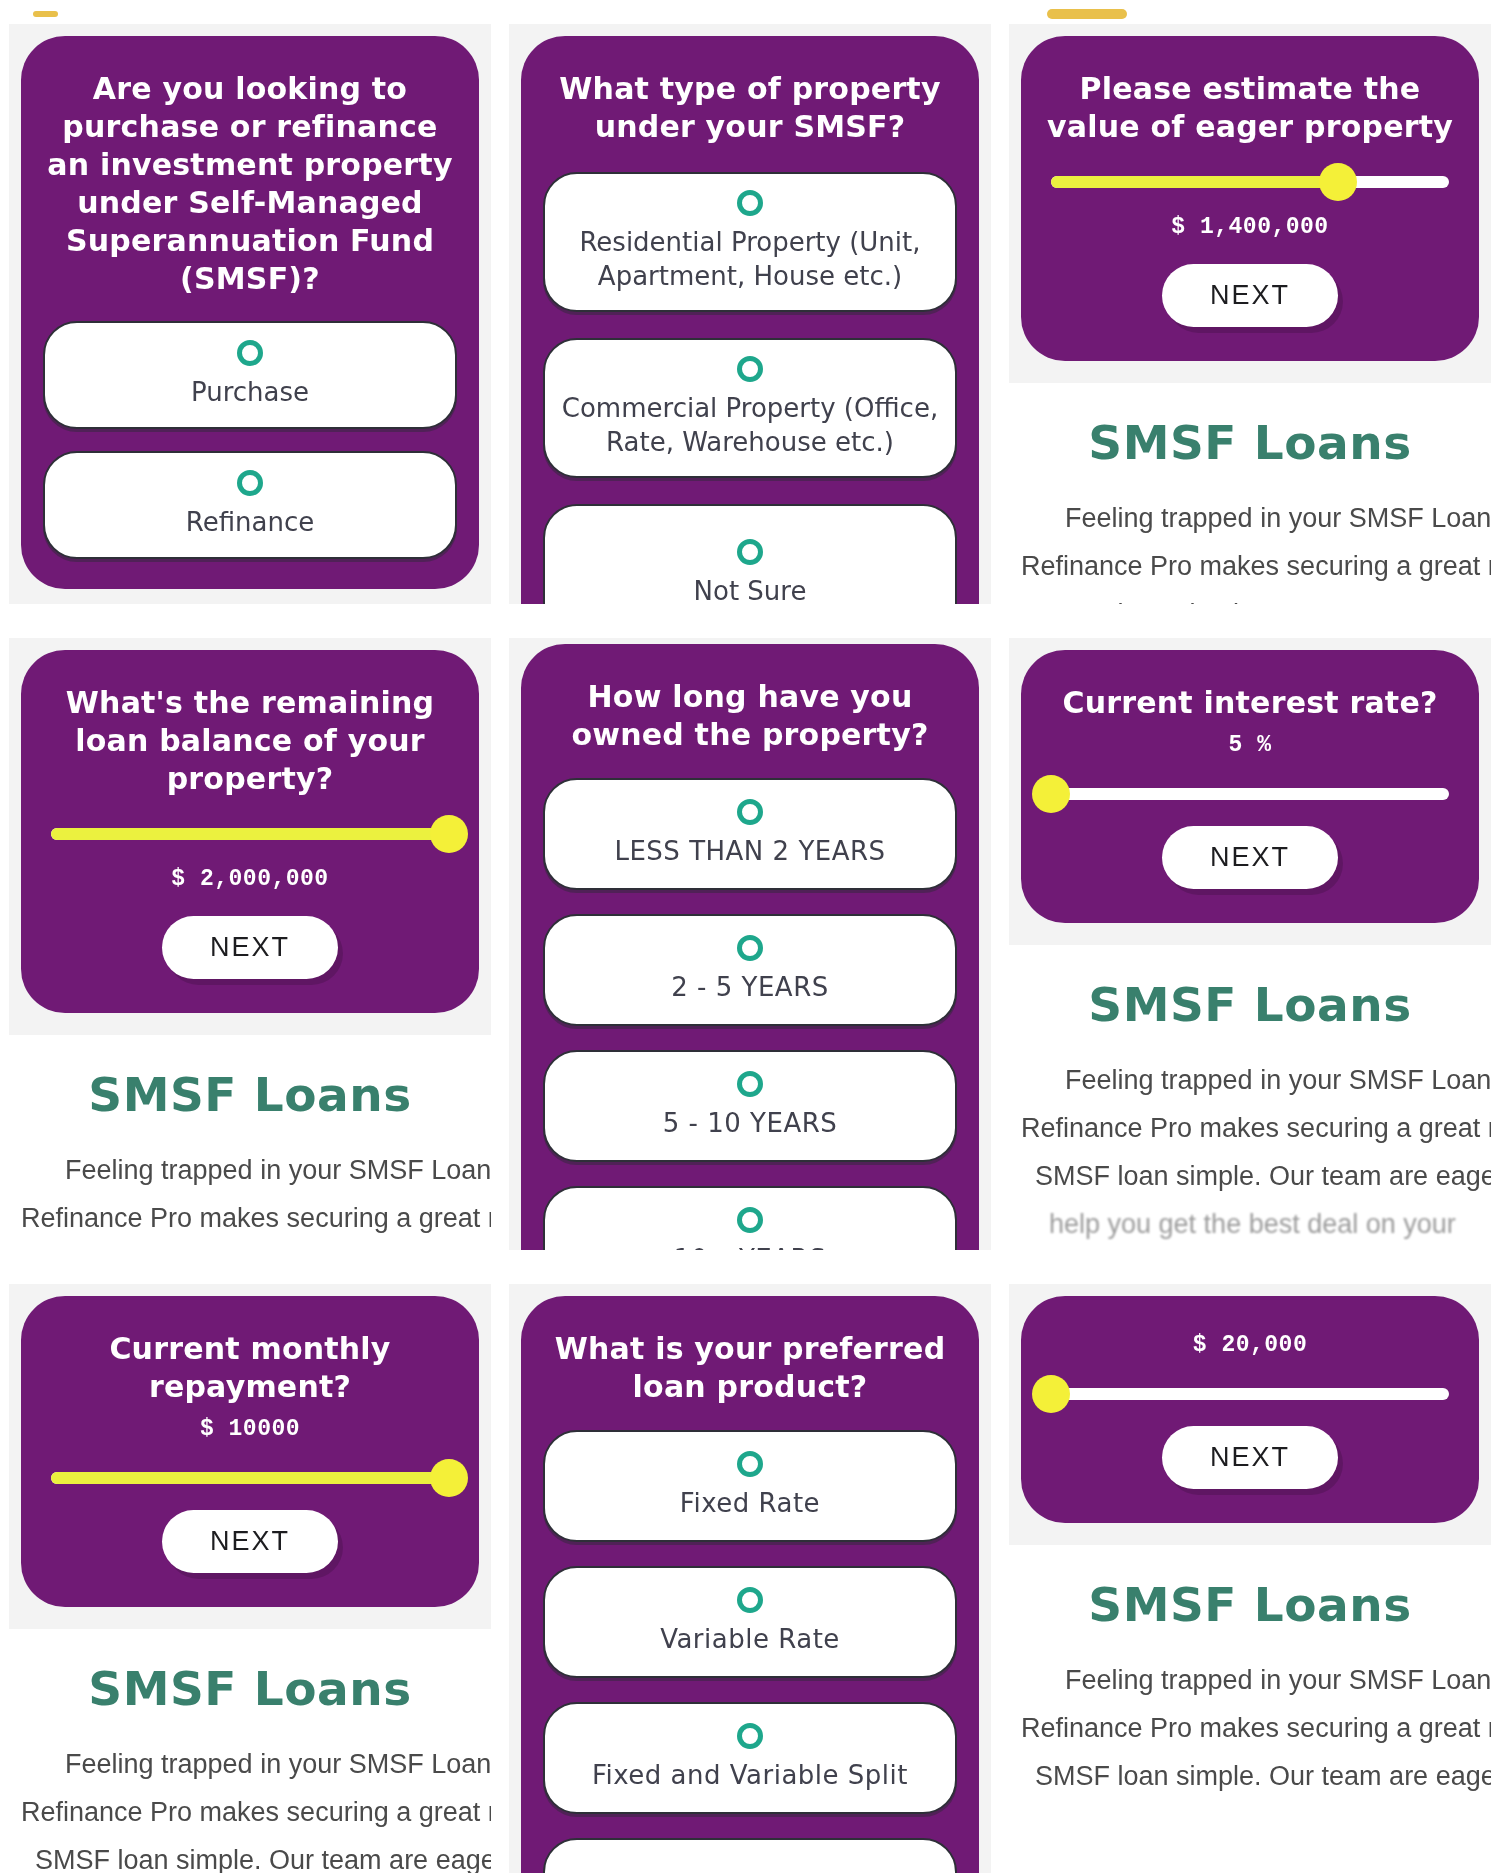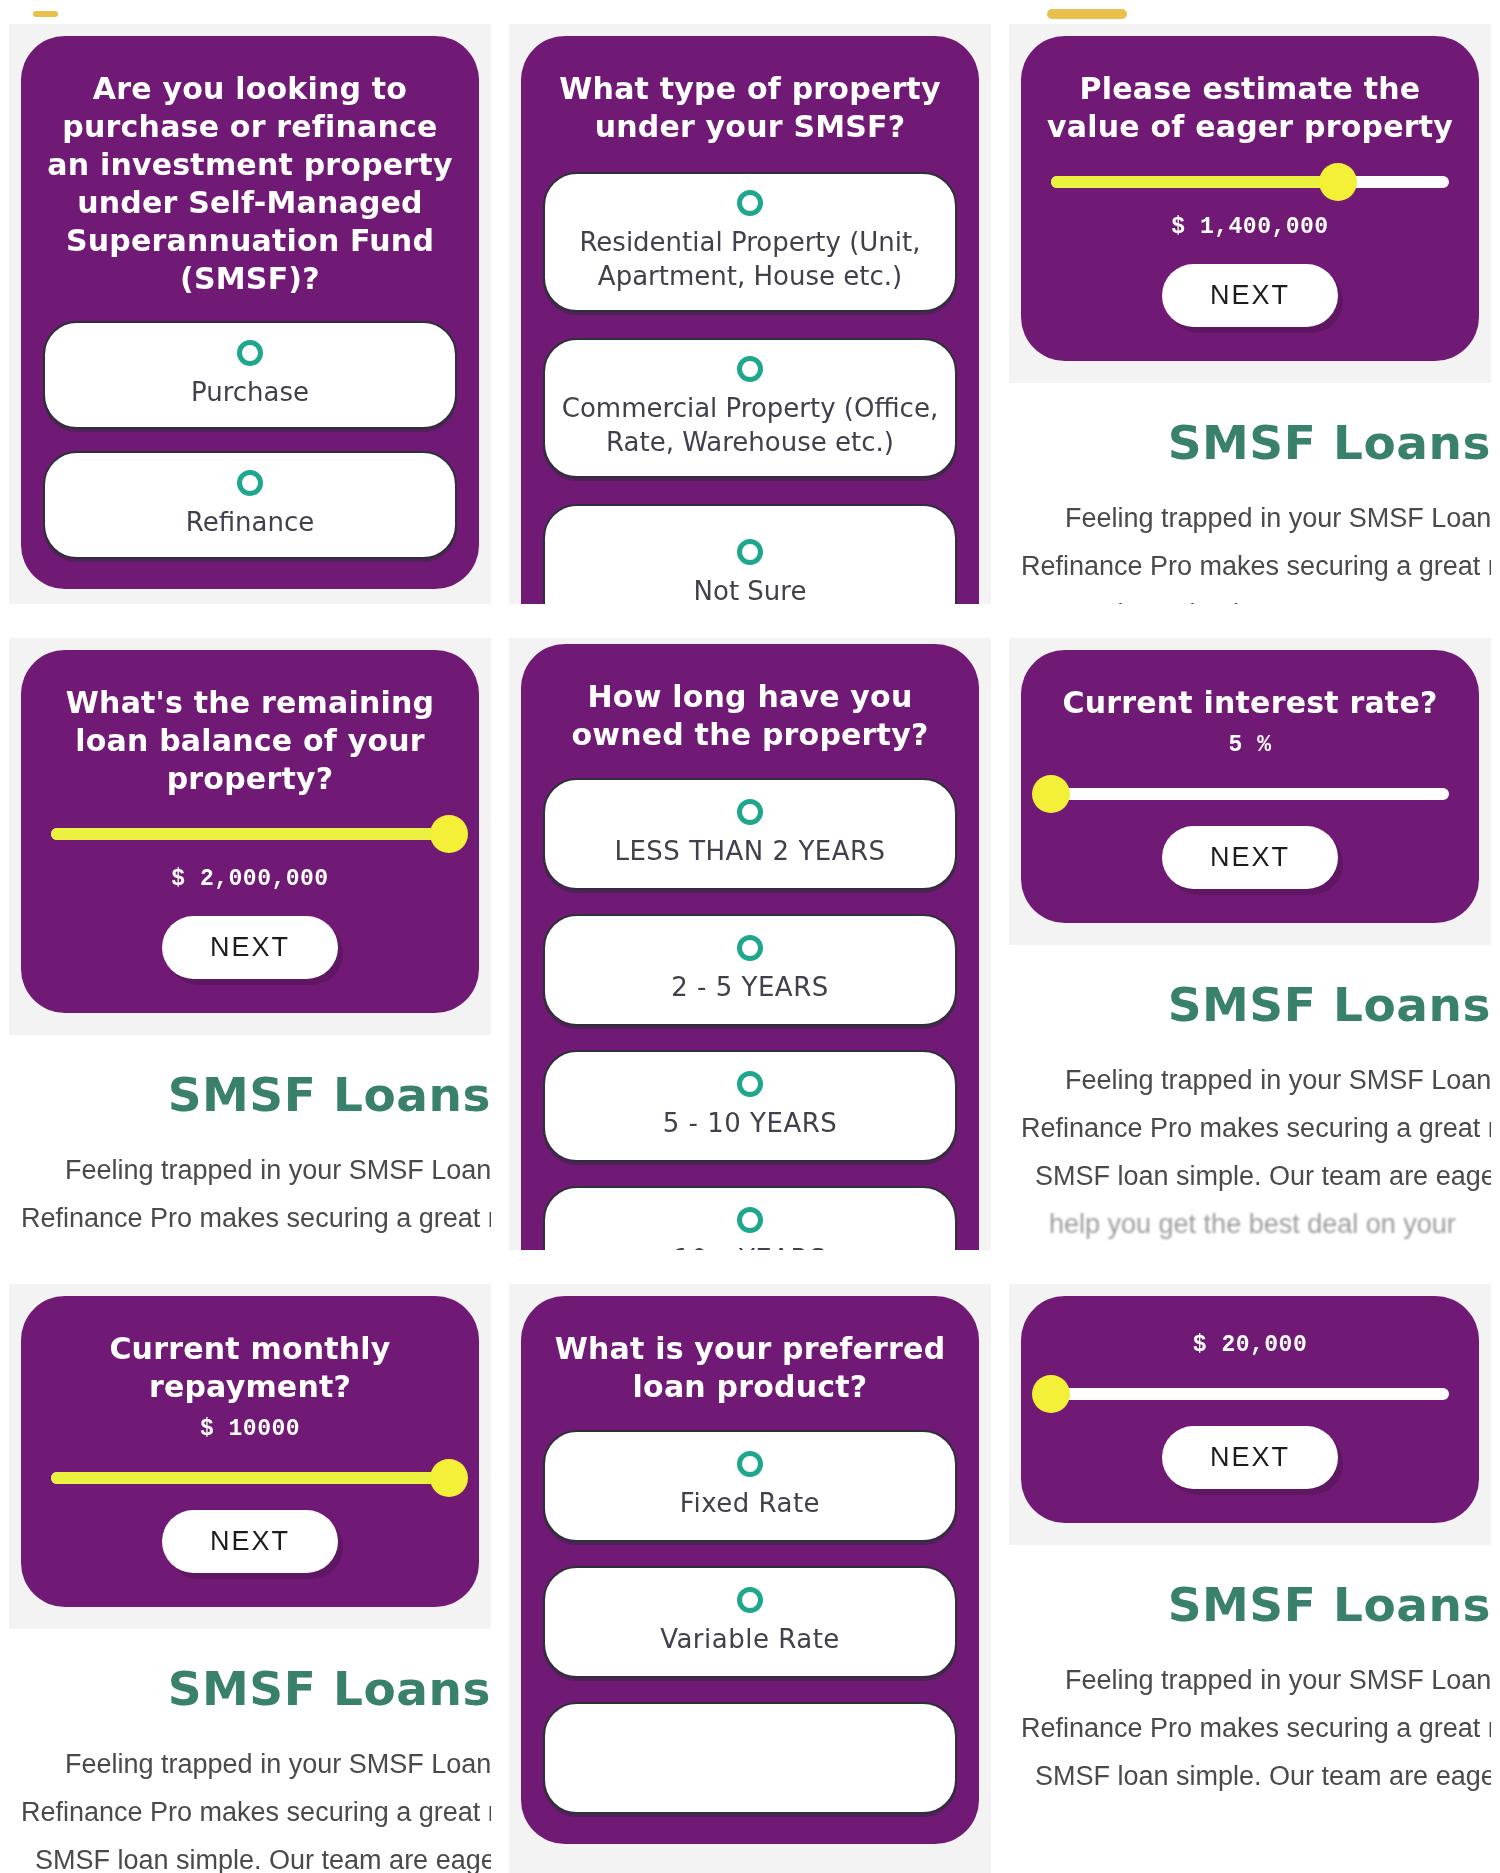--- a/index.html
+++ b/index.html
@@ -99,21 +99,20 @@
     cursor:pointer;
   }
 
   
   .below { background:#ffffff; text-align:center; }
   .brand {
     font-family:"DejaVu Sans", sans-serif;
     font-size:47px; font-weight:bold; color:#39806d;
     letter-spacing:.5px;
     padding:32px 0 6px 0;
-    text-align:right;
   }
   .below p {
     font-size:27px; color:#4a4a4a; line-height:48px;
     white-space:nowrap; text-align:left;
   }
   .below p.l1 { padding-left:56px; margin-top:18px; }
   .below p.l2 { padding-left:12px; }
   .below p.l3 { padding-left:26px; }
   .below p.l4 { padding-left:40px; opacity:.55; filter:blur(1px); }
 </style>
@@ -273,20 +272,24 @@
           <h2 class="q">What is your preferred loan product?</h2>
           <div class="opt">
             <span class="radio"></span>
             <span class="opt-label">Fixed Rate</span>
           </div>
           <div class="opt">
             <span class="radio"></span>
             <span class="opt-label">Variable Rate</span>
           </div>
           <div class="opt">
+            <span class="radio"></span>
+            <span class="opt-label">Fixed and Variable Split</span>
+          </div>
+          <div class="opt">
 
             <span class="opt-label"></span>
           </div>
         </div>
       </div>
     </div>
 
     <div class="cell">
       <div class="shot">
         <div class="card">

